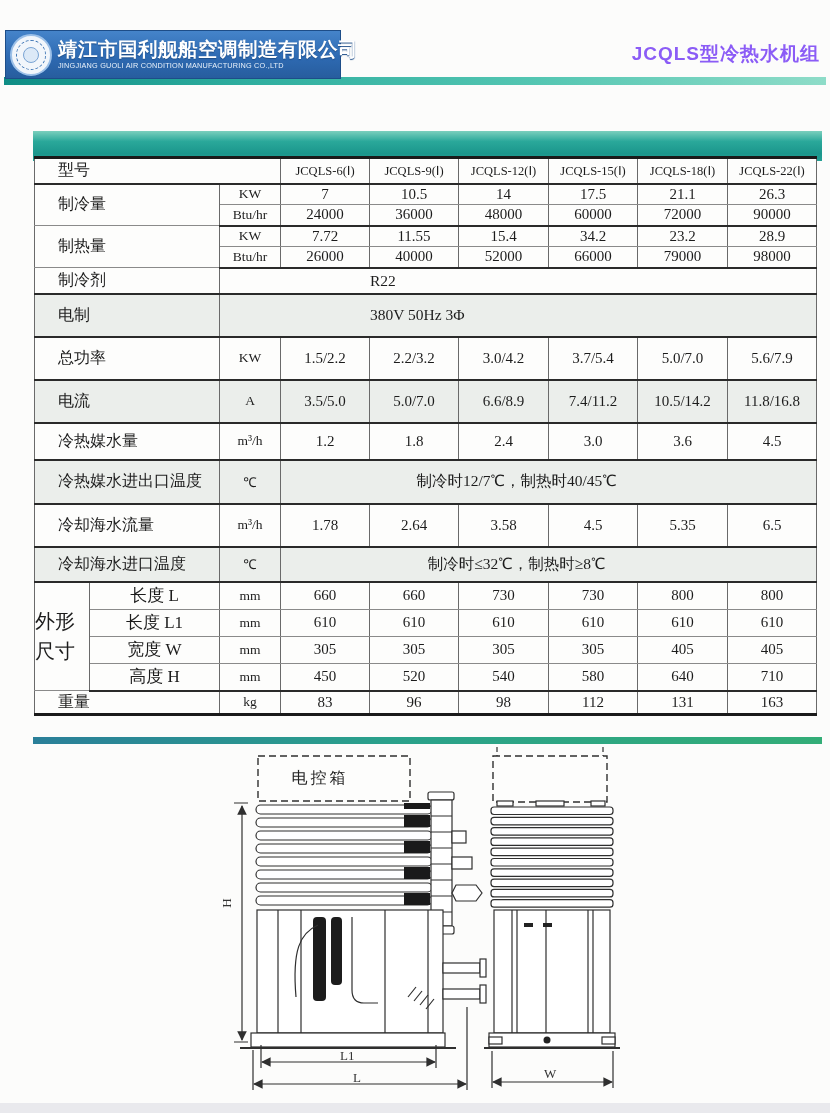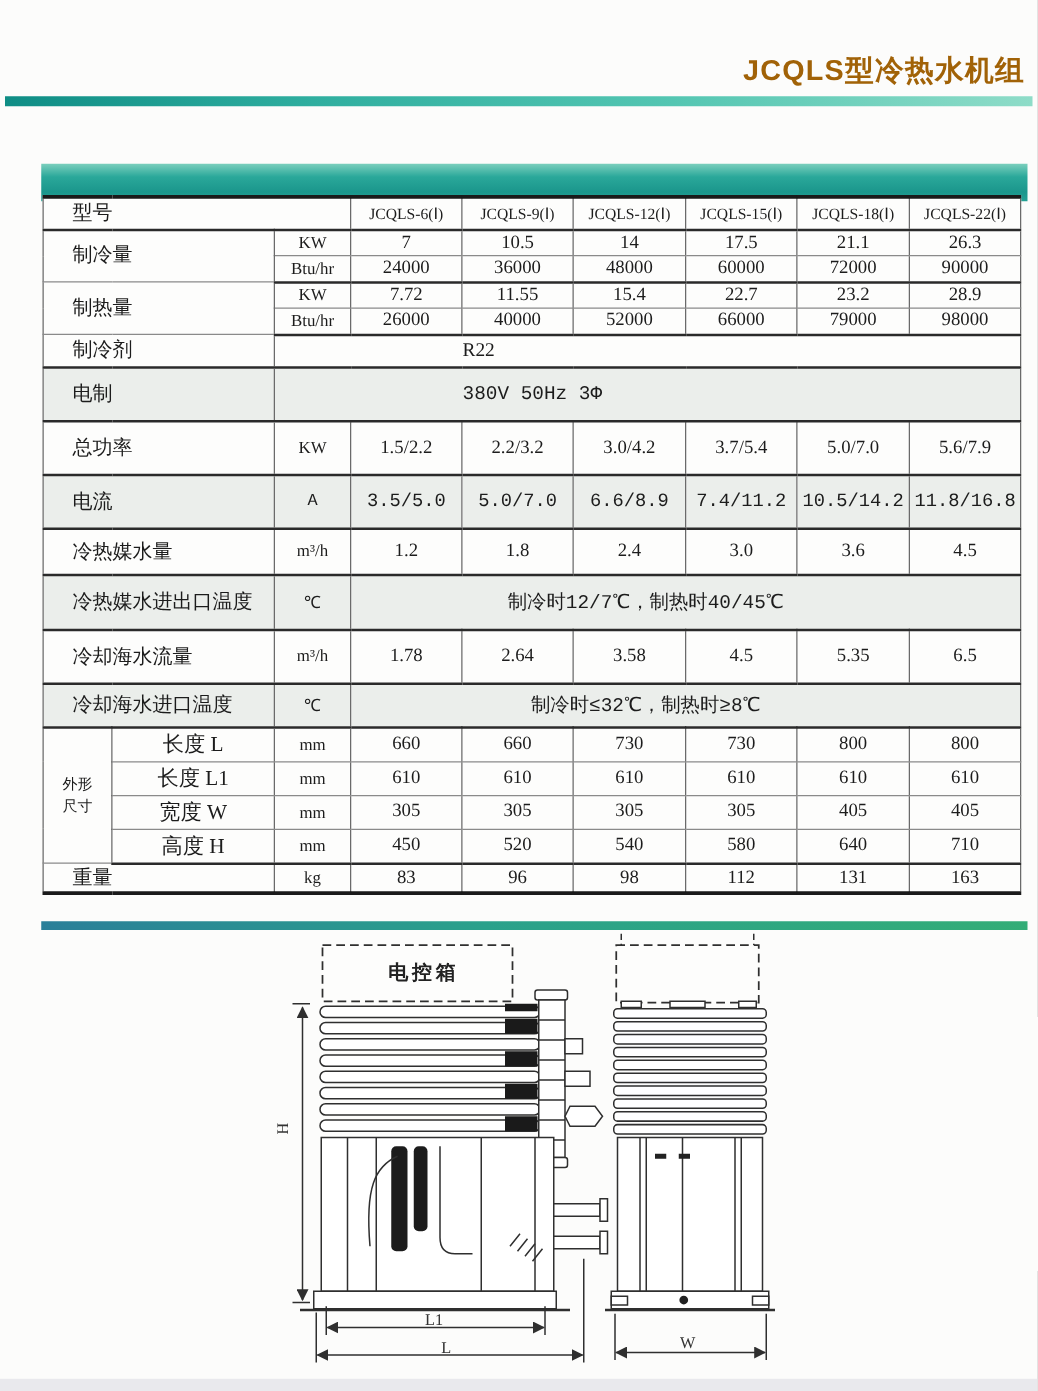--- a/index.html
+++ b/index.html
@@ -17,67 +17,77 @@
   .logo .ring{position:absolute;left:4px;top:4px;right:4px;bottom:4px;border-radius:50%;
         border:1.5px dashed #3f76b5;}
   .logo .core{position:absolute;left:11px;top:11px;right:11px;bottom:11px;border-radius:50%;
         background:#dce9f7;border:1px solid #7aa4d4;}
   .banner-text{margin-left:6px;line-height:1.05;}
   .company-cn{font-family:"Liberation Sans",sans-serif;font-weight:bold;font-size:19.5px;
               color:#ffffff;letter-spacing:0.5px;text-shadow:0 1px 1px #1d4d88;white-space:nowrap;}
   .company-en{font-family:"Liberation Sans",sans-serif;font-size:7.3px;color:#e8f1fb;
               letter-spacing:0.2px;white-space:nowrap;margin-top:2px;}
   .doc-title{position:absolute;right:10px;top:41px;font-family:"Liberation Sans",sans-serif;
-             font-weight:bold;font-size:23px;color:#a16207;letter-spacing:1px;z-index:3;}
+             font-weight:bold;font-size:19px;color:#8b5cf6;letter-spacing:1px;z-index:3;}
 
   
   .table-band{position:absolute;left:33px;top:131px;width:789px;height:30px;
               background:linear-gradient(180deg,#7bcfbd 0%,#2aa89a 35%,#1b968c 75%,#23a094 100%);}
   .table-bottom-rule{position:absolute;left:33px;top:737px;width:789px;height:7px;
               background:linear-gradient(90deg,#2a7f99 0%,#2aa18b 45%,#33ad77 100%);}
 
   
   table.spec{position:absolute;left:34px;top:156px;width:783px;border-collapse:collapse;
              table-layout:fixed;background:#fdfdfc;}
   table.spec{border-top:3px solid #1a1a1a;border-bottom:3px solid #1a1a1a;
              border-left:1px solid #5a5a5a;border-right:1px solid #5a5a5a;}
   .spec td{border-left:1px solid #6a6a6a;border-right:1px solid #6a6a6a;
            border-bottom:1px solid #8a8a8a;
            text-align:center;vertical-align:middle;padding:0;font-size:15px;overflow:hidden;}
   .spec tr.hb td{border-bottom:2px solid #2a2a2a;}
   .spec td.lbl{text-align:left;padding-left:23px;font-size:16px;}
   .spec td.sublbl{font-size:17px;margin-top:28px;}
   .spec td.unit{font-size:13.5px;}
   .spec td.mh{font-size:12.5px;}
-  .spec td.dims-outer{text-align:center;padding-left:0;line-height:1.5;font-size:12px;}
-  .spec tr.shade td{background:#ebeeeb;font-family:Liberation Mono, monospace;}
+  .spec td.dims-outer{text-align:left;padding-left:0;line-height:1.5;font-size:20px;}
+  .spec tr.shade td{background:#ebeeeb;}
   .spec td.span-left{text-align:left;padding-left:150px;font-size:15.5px;}
   .spec td.span-mid{text-align:center;padding-right:64px;font-size:15.5px;}
   .rh26{height:26px}.rh21{height:21px}.rh38{height:26px}.rh43{height:43px}
   .rh37{height:37px}.rh44{height:44px}.rh35{height:35px}.rh104 td{height:26px}.rh22{height:22px}
 
   
   .drawing-svg{position:absolute;left:0;top:745px;}
-  .ctrl-label{position:absolute;left:263px;top:756px;width:152px;height:45px;
+  .ctrl-label{position:absolute;left:244px;top:756px;width:152px;height:45px;
               display:flex;align-items:center;justify-content:center;
-              font-size:16px;font-weight:bold;letter-spacing:3px;color:#222;z-index:4;}
+              font-size:16px;font-weight:normal;letter-spacing:3px;color:#222;z-index:4;}
   .dim-label{position:absolute;font-size:13px;color:#333;z-index:4;font-family:"Liberation Serif",serif;}
   .dim-h{left:222px;top:895px;transform:rotate(-90deg);}
   .dim-l1{left:340px;top:1048px;}
   .dim-l{left:353px;top:1070px;}
   .dim-w{left:544px;top:1066px;}
 
   .bottom-strip{position:absolute;left:0;bottom:0;width:830px;height:10px;background:#e9e9ed;}
 </style>
 </head>
 <body>
 
 <div class="page">
 
   <div class="teal-rule"></div>
+  <div class="banner">
+    <div class="logo">
+      <div class="ring"></div>
+        <div class="core"></div>
+    </div>
+    <div class="banner-text">
+      <div class="company-cn">靖江市国利舰船空调制造有限公司</div>
+      <div class="company-en">JINGJIANG GUOLI AIR CONDITION MANUFACTURING CO.,LTD</div>
+    </div>
+  </div>
   <div class="doc-title">JCQLS型冷热水机组</div>
 
   <div class="table-band"></div>
 
   <table class="spec">
     <colgroup>
       <col style="width:55px">
         <col style="width:130px">
         <col style="width:61px">
       <col style="width:89px">
@@ -115,21 +125,21 @@
       <td>60000</td>
       <td>72000</td>
       <td>90000</td>
     </tr>
     <tr class="rh21">
       <td colspan="2" rowspan="2" class="lbl">制热量</td>
       <td class="unit">KW</td>
       <td>7.72</td>
       <td>11.55</td>
       <td>15.4</td>
-      <td>22.7</td>
+      <td>34.2</td>
       <td>23.2</td>
       <td>28.9</td>
     </tr>
     <tr class="hb rh21">
       <td class="unit">Btu/hr</td>
       <td>26000</td>
       <td>40000</td>
       <td>52000</td>
       <td>66000</td>
       <td>79000</td>

